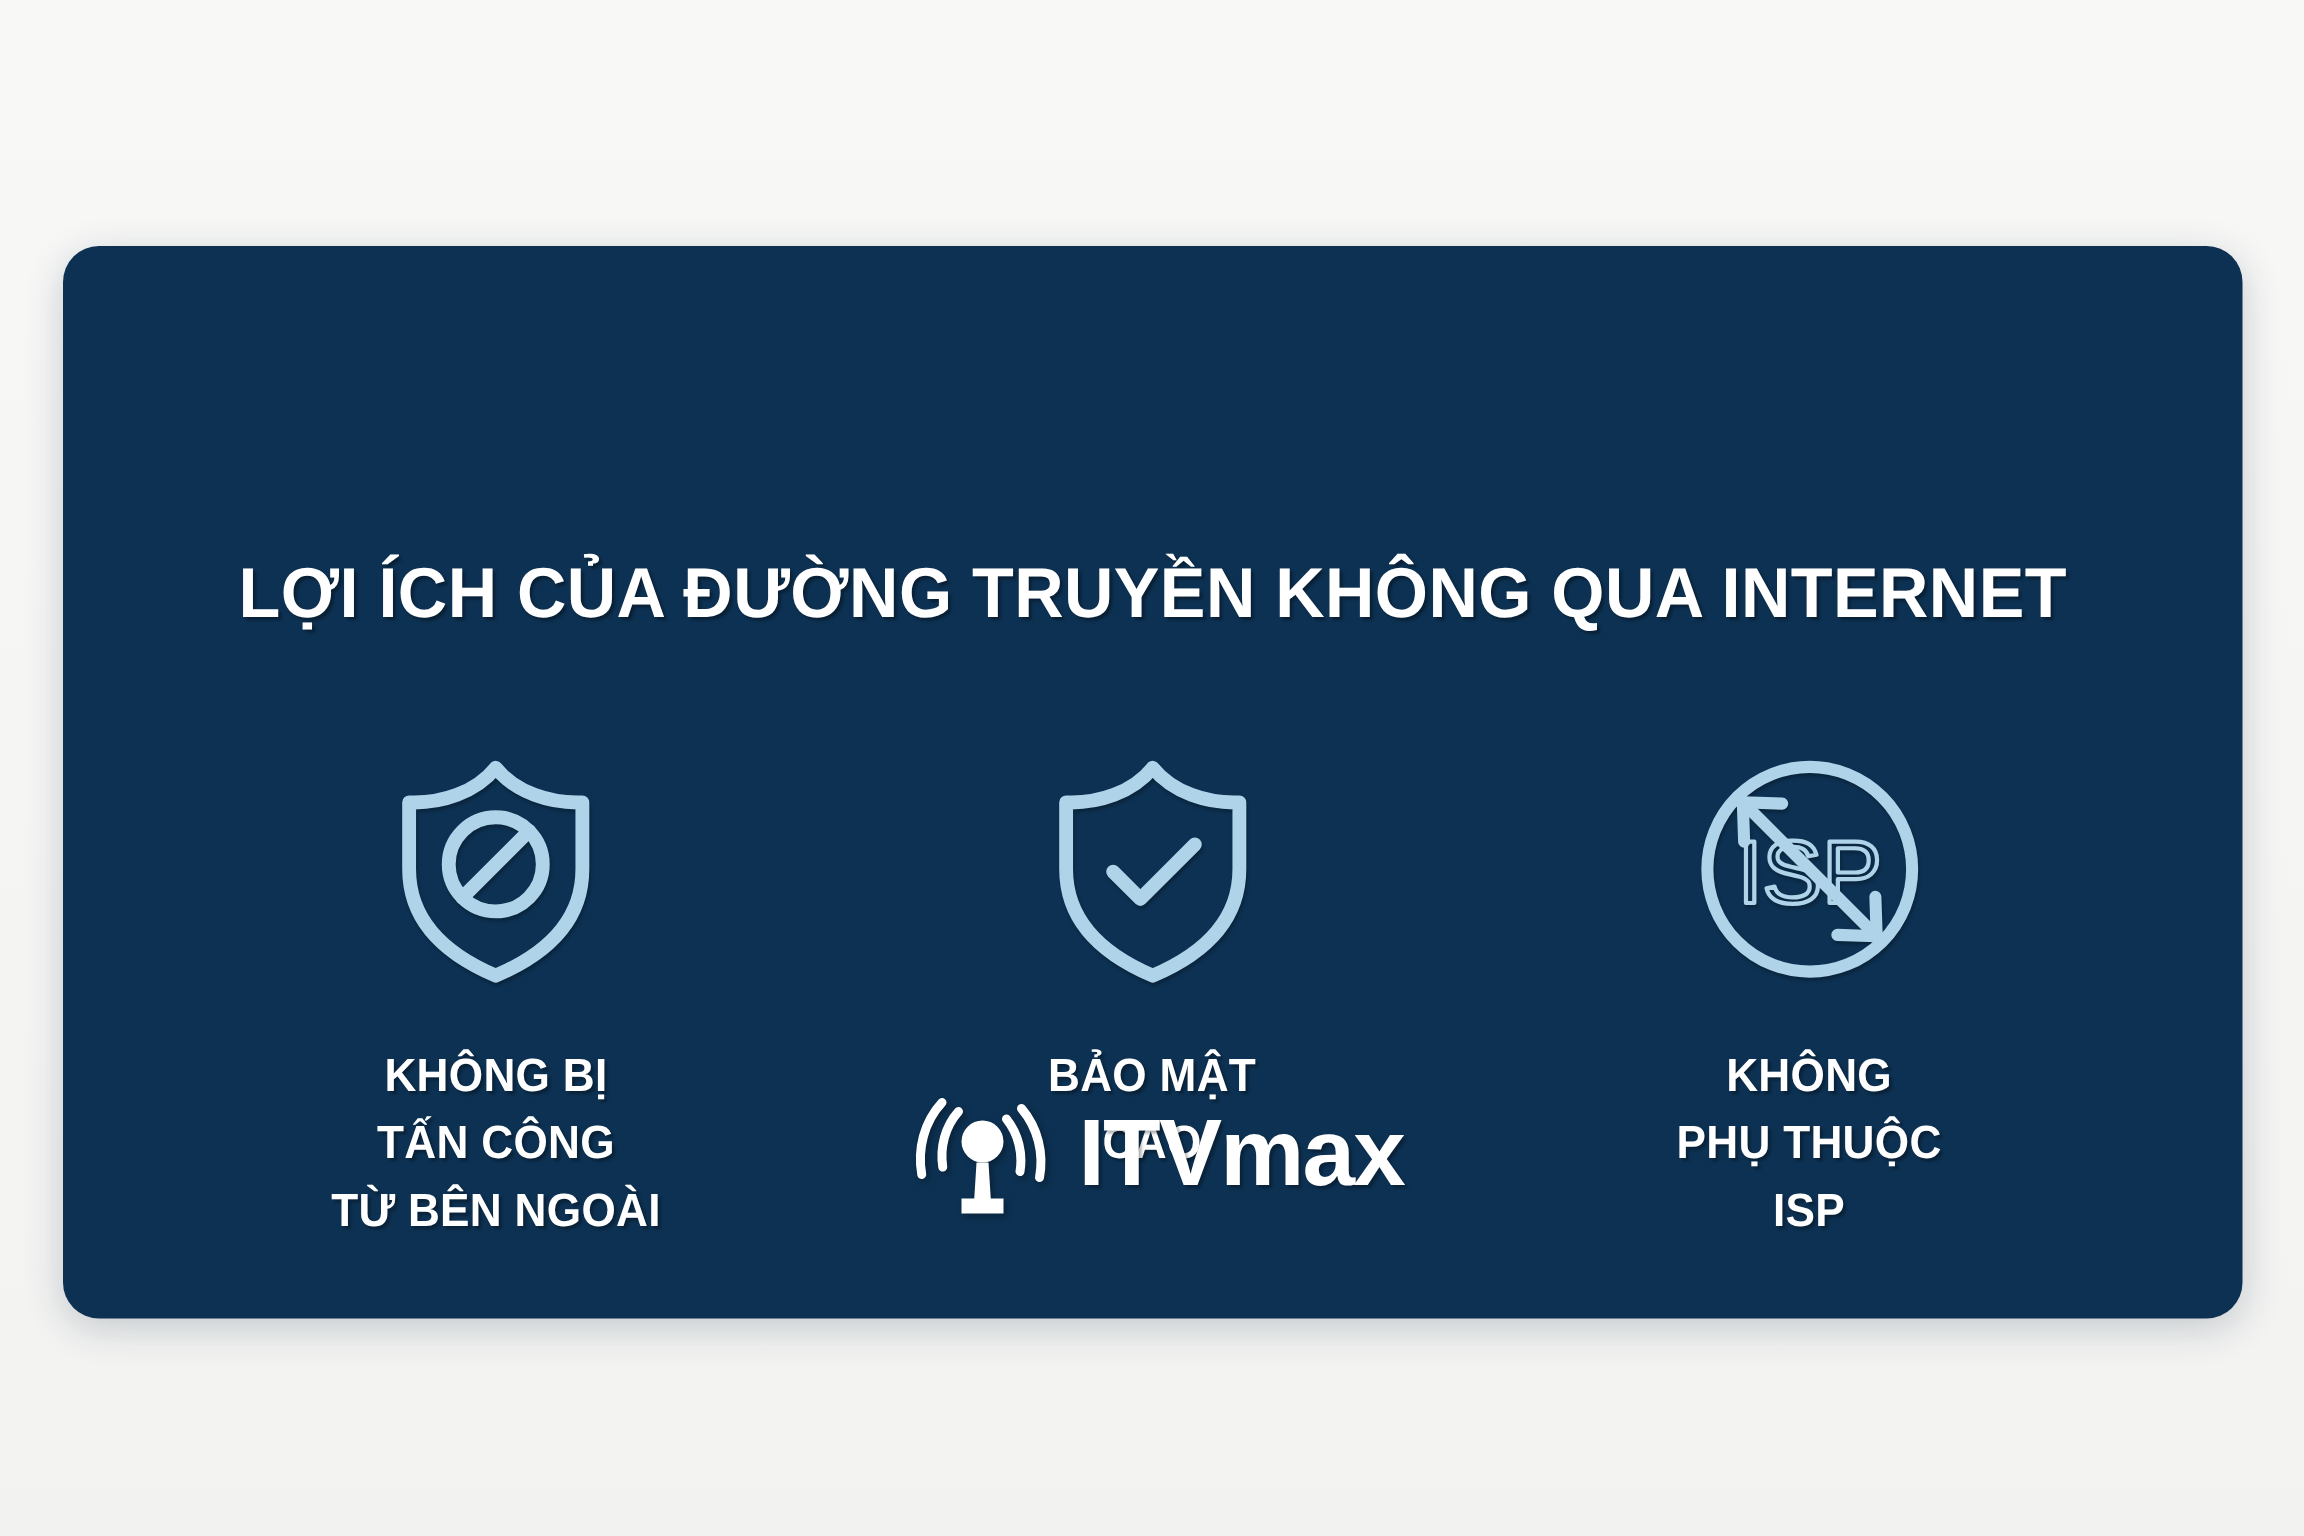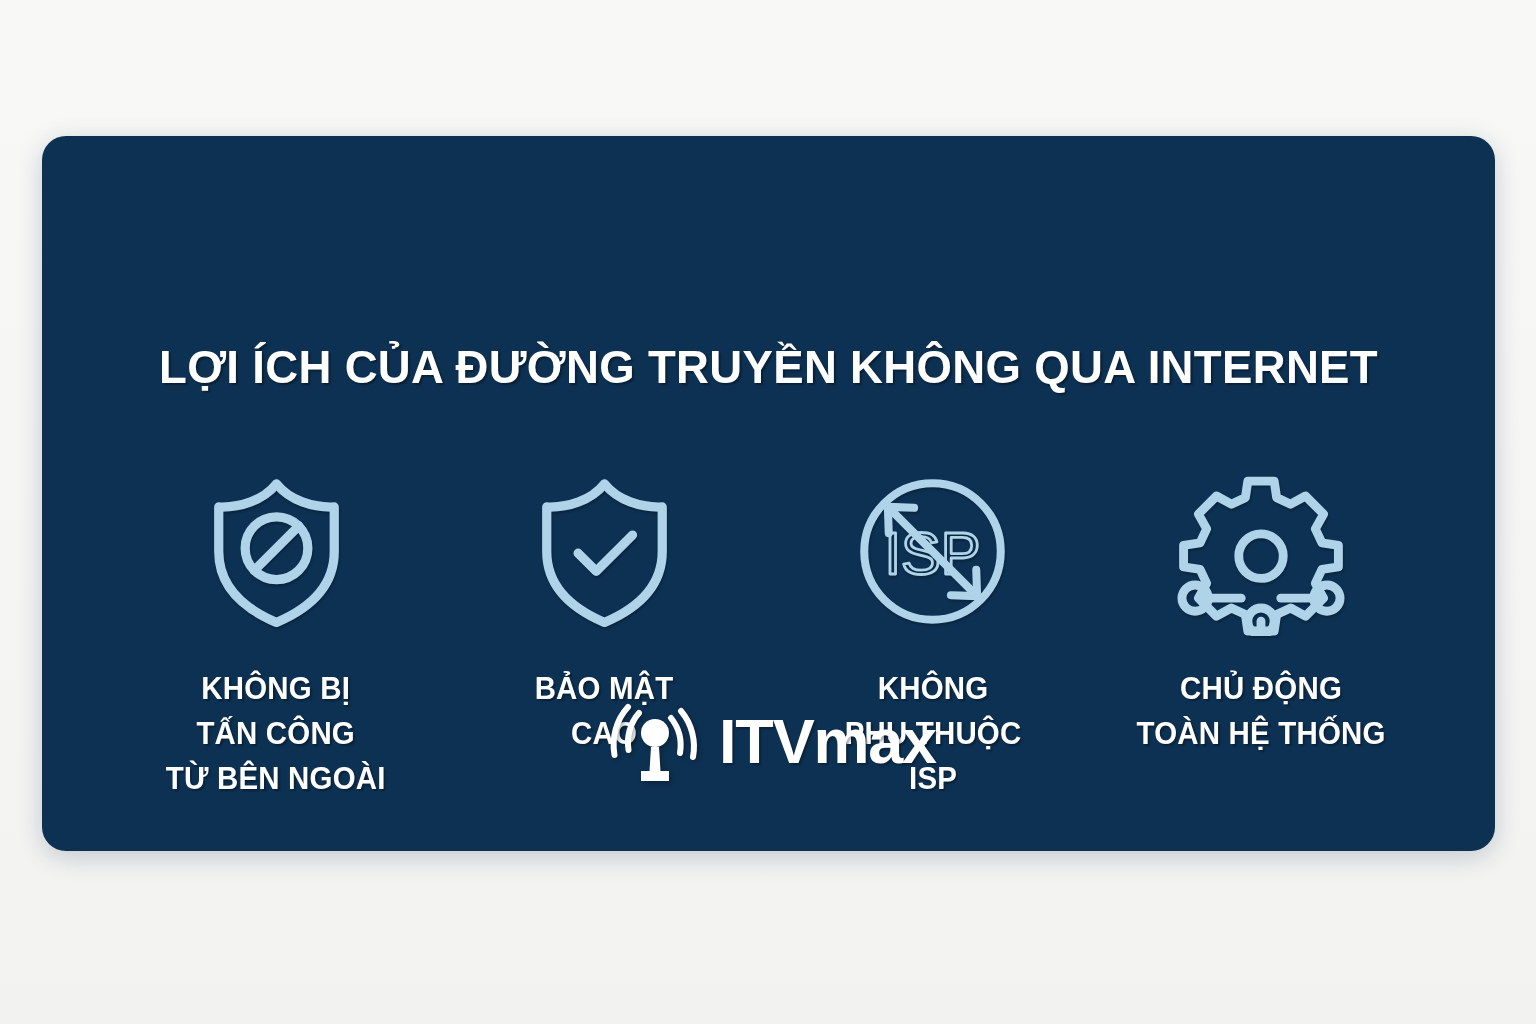--- a/index.html
+++ b/index.html
@@ -18,21 +18,21 @@
 
   .stage {
     position: absolute;
     inset: 0;
     background: linear-gradient(180deg, #f8f8f7 0%, #f5f5f4 55%, #f2f2f1 100%);
   }
 
   .card {
     position: absolute;
     left: 42px;
-    top: 136px;
+    top: 164px;
     width: 1453px;
     height: 715px;
     background: #0d3152;
     border-radius: 24px;
     box-shadow: 0 6px 26px rgba(12, 36, 60, 0.20);
     overflow: hidden;
   }
 
   .card-title {
     position: absolute;
@@ -164,40 +164,20 @@
             <path d="M75.5 75.5 L75 60.5 M75.5 75.5 L60.5 75"></path>
             <text x="50" y="63" text-anchor="middle" font-family="'Liberation Sans', sans-serif" font-size="34" font-weight="400" fill="none" stroke="#afd3e8" stroke-width="1.6">ISP</text>
           </svg>
         </div>
         <div class="col-label">KHÔNG
 PHỤ THUỘC
 ISP</div>
       </div>
 
 
-      <div class="col">
-        <div class="icon-wrap">
-          <svg width="172" height="168" viewBox="0 0 104 102" fill="none" stroke="#afd3e8" stroke-width="5.4" stroke-linecap="round" stroke-linejoin="round">
-
-            <path d="M44 8 L60 8 L61.5 18 L70 22 L79 17 L90 28 L85 37 L89 45.5 L99 47 L99 60 L89 61.5
-                     L85 70 L90 79 L79 90 L70 85 L61.5 89 L60 99 L44 99 L42.5 89 L34 85 L25 90
-                     L14 79 L19 70 L15 61.5 L5 60 L5 47 L15 45.5 L19 37 L14 28 L25 17 L34 22 L42.5 18 Z"></path>
-            <circle cx="52" cy="53.5" r="13.5"></circle>
-
-            <circle cx="52" cy="93" r="8"></circle>
-            <circle cx="12" cy="79" r="8"></circle>
-            <circle cx="92" cy="79" r="8"></circle>
-            <path d="M20 79 L40 79"></path>
-            <path d="M64 79 L84 79"></path>
-            <path d="M52 99 L52 93"></path>
-          </svg>
-        </div>
-        <div class="col-label">CHỦ ĐỘNG
-TOÀN HỆ THỐNG</div>
-      </div>
 
     </div>
 
     <div class="logo">
       <svg class="logo-mark" width="112" height="100" viewBox="0 0 112 100">
         <g fill="none" stroke="#ffffff" stroke-width="6" stroke-linecap="round">
           <path d="M38 22 C29 32 25.5 46 27.5 59"></path>
           <path d="M27 16 C15 29 10.5 47 13.5 64"></path>
           <path d="M70 27 C78 37 81 50 79 62"></path>
           <path d="M80 20 C91 33 95 50 92 66"></path>

